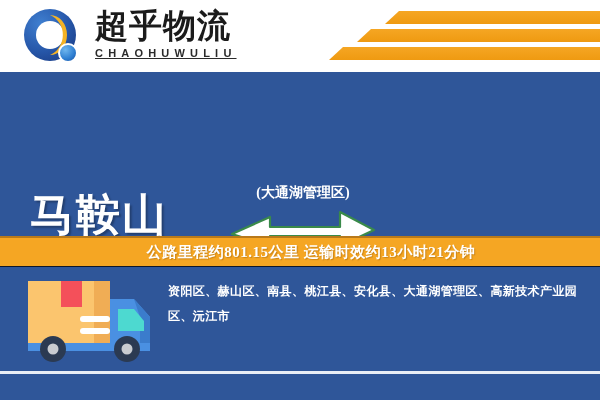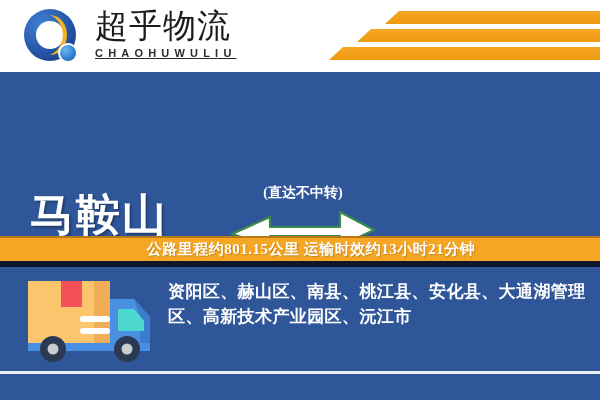--- a/index.html
+++ b/index.html
@@ -54,21 +54,21 @@
     border: 2px solid #ffffff;
     box-sizing: border-box;
   }
   .logo-text {
     position: absolute;
     left: 95px; top: 8px;
     width: 180px;
   }
   .logo-cn {
     font-family: "Liberation Serif", "DejaVu Serif", serif;
-    font-weight: normal;
+    font-weight: bold;
     font-size: 33px;
     line-height: 36px;
     color: #1b1b1b;
     letter-spacing: 1px;
     white-space: nowrap;
   }
   .logo-en {
     font-family: "Liberation Sans", sans-serif;
     font-weight: bold;
     font-size: 11px;
@@ -151,21 +151,21 @@
     white-space: nowrap;
   }
 
   
   .info-bar {
     position: absolute;
     left: 0; top: 236px;
     width: 600px; height: 31px;
     background: #f5a623;
     border-top: 2px solid #b8791a;
-    border-bottom: 6px solid #0f172a;
+    border-bottom: 1px solid #0f172a;
     box-sizing: border-box;
     display: flex;
     align-items: center;
     justify-content: center;
     padding-left: 22px;
   }
   .info-text {
     font-family: "Liberation Serif", "DejaVu Serif", serif;
     font-weight: bold;
     font-size: 15px;
@@ -182,21 +182,21 @@
     width: 600px; height: 133px;
     background: #2f5699;
     overflow: hidden;
   }
   .districts {
     position: absolute;
     left: 168px; top: 12px;
     width: 418px;
     font-family: "Liberation Serif", "DejaVu Serif", serif;
     font-weight: bold;
-    font-size: 17px;
+    font-size: 12px;
     line-height: 25px;
     color: #ffffff;
     letter-spacing: 0.4px;
   }
   .ground-line {
     position: absolute;
     left: 0; top: 104px;
     width: 600px; height: 3px;
     background: #e9eef6;
   }
@@ -232,21 +232,21 @@
       <div class="stripe s2"></div>
       <div class="stripe s3"></div>
     </div>
   </div>
 
   <div class="blue-panel">
 
     <div class="city city-origin">马鞍山</div>
 
     <div class="arrow-block">
-      <div class="arrow-label-top">(直达不中转)</div>
+      <div class="arrow-label-top">(大通湖管理区)</div>
 
       <svg class="arrow-svg" width="150" height="46" viewBox="0 0 150 46">
         <path d="M4 28 L42 11 L42 21 L112 21 L112 6 L146 24 L112 40 L112 30 L42 30 L42 40 Z" fill="#ffffff" stroke="#3a8a4a" stroke-width="2.2" stroke-linejoin="round"></path>
       </svg>
 
       <div class="arrow-label-bottom">【往返运输】</div>
     </div>
 
   </div>
 

